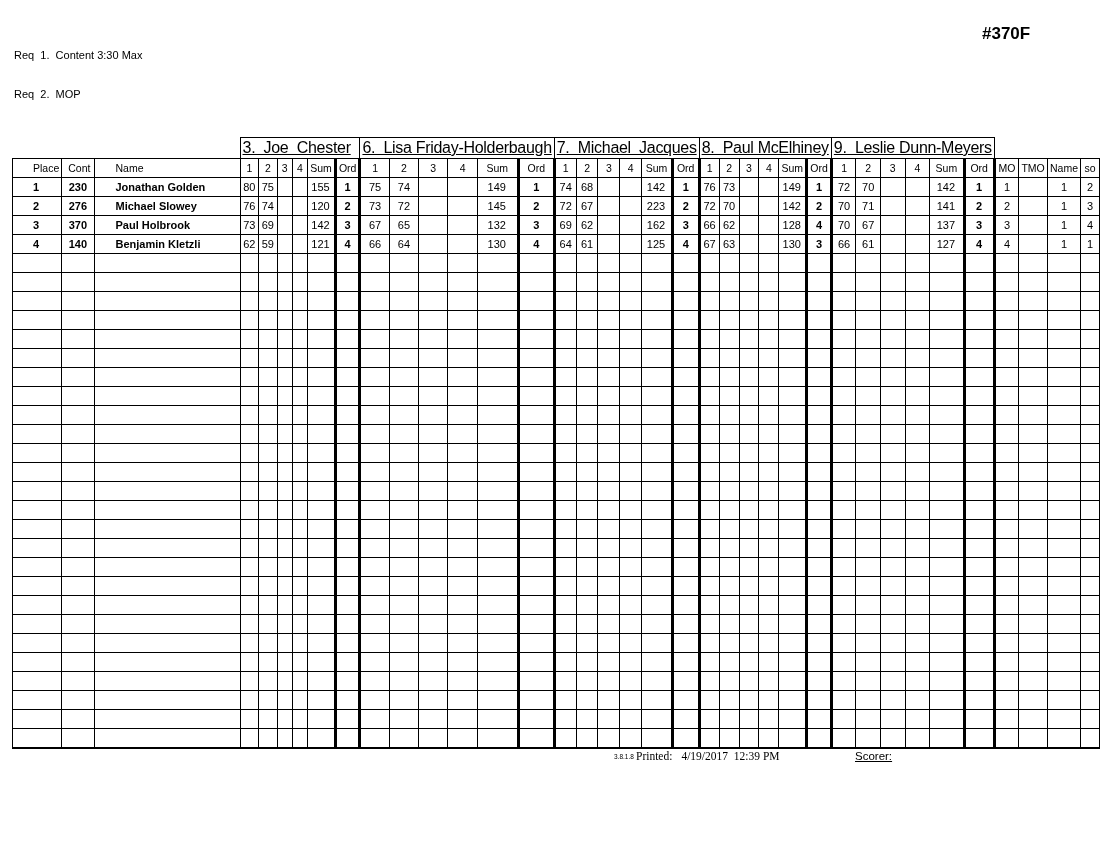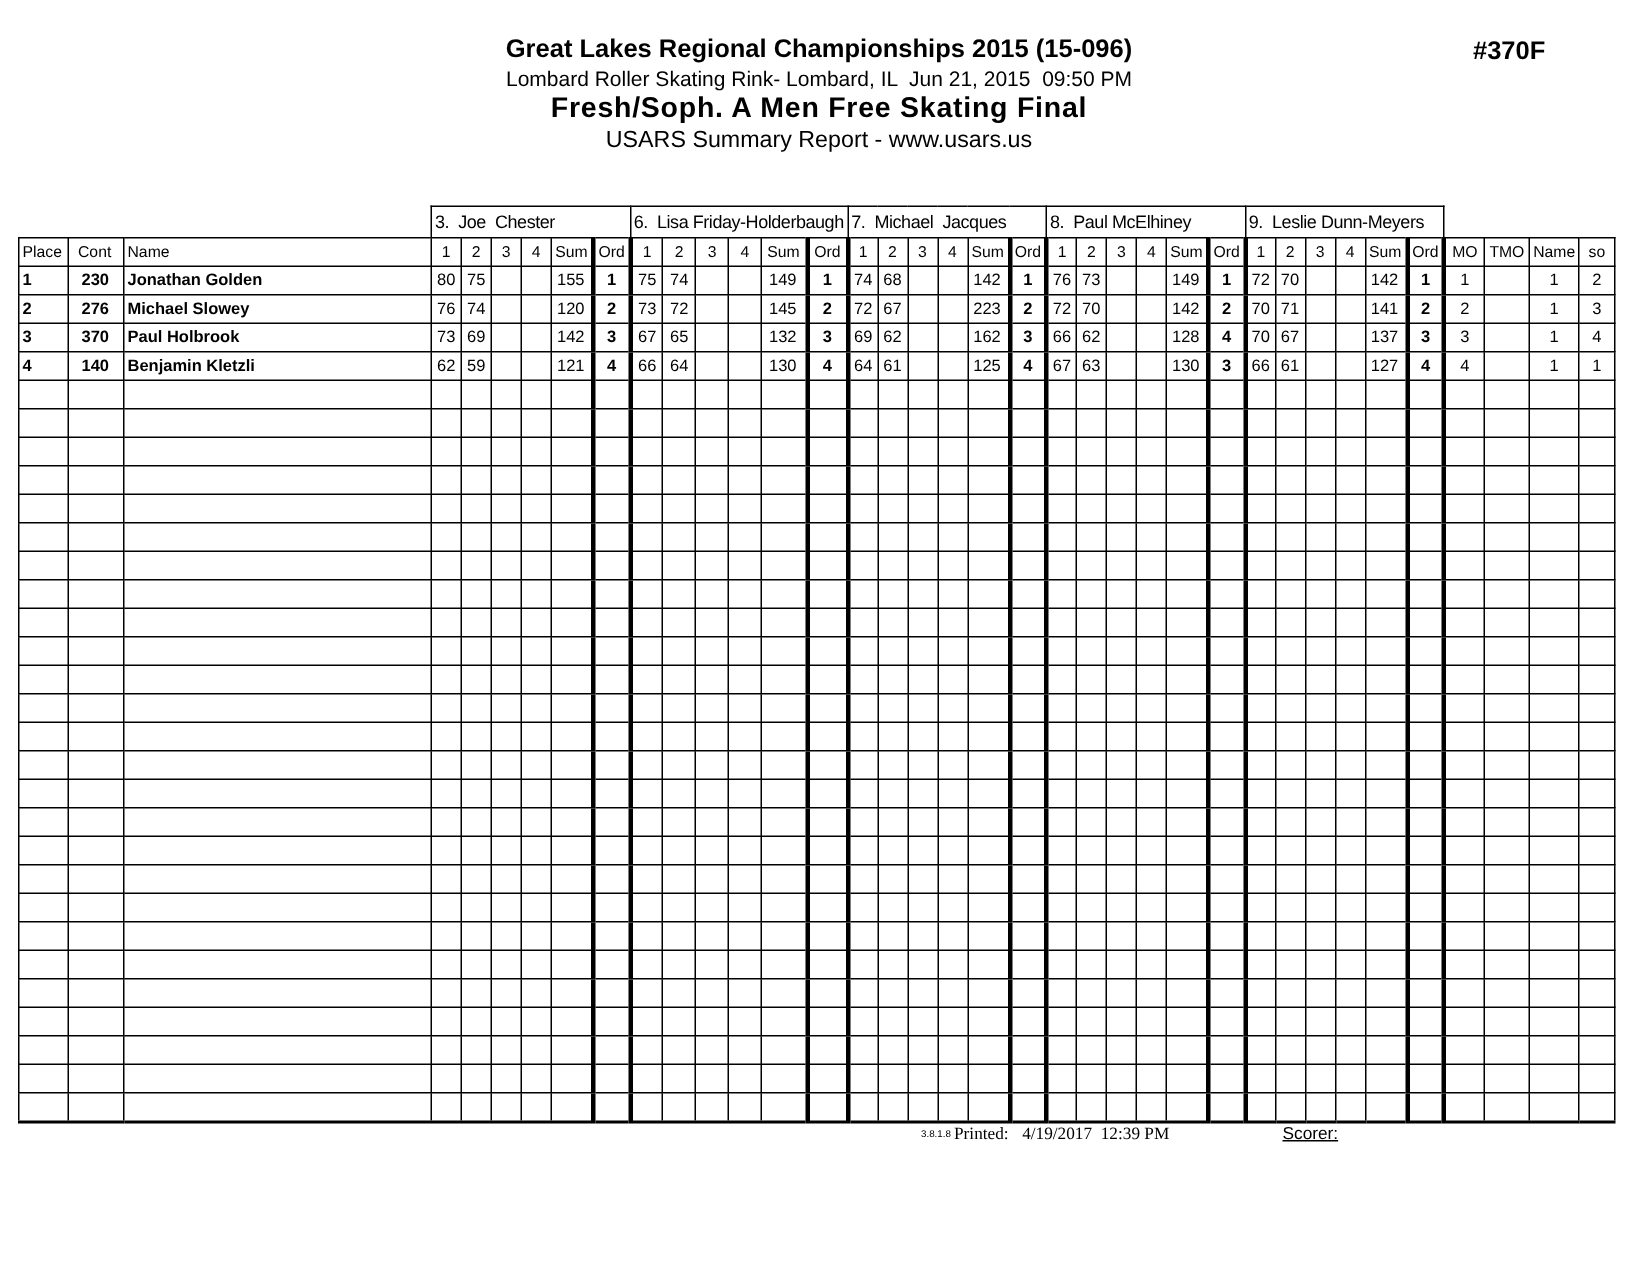--- a/index.html
+++ b/index.html
@@ -15,50 +15,48 @@
   .head .venue  { font-size:14px; line-height:19px; white-space:pre; }
   .head .event  { font-size:19px; font-weight:bold; line-height:22px; letter-spacing:0.5px; }
   .head .report { font-size:15.5px; line-height:20px; }
 
   table { position:absolute; left:12px; top:137px; border-collapse:collapse; table-layout:fixed;
           background:#fff; }
   td, th { border:1px solid #000; font-size:11px; font-weight:normal; height:19px;
            padding:0 2px; overflow:hidden; white-space:nowrap; vertical-align:middle; }
   #judges-row td, #judges-row th { height:21px; }
   .nb { border:none; }
-  .judge { text-align:left; font-size:12px; letter-spacing:-0.3px; white-space:pre; }
+  .judge { text-align:left; font-size:16px; letter-spacing:-0.3px; white-space:pre;text-decoration:underline; }
   th { font-size:10.5px; }
   .c { text-align:center; }
   .r { text-align:center; padding-right:3px; }
   .l { text-align:left; }
-  .pl3 { padding-left:2px; }
+  .pl3 { padding-left:20px; }
   .pl6 { padding-left:6px; }
   .b { font-weight:bold; }
   .ord { border-left:3px solid #000; border-right:3px solid #000; text-align:center; }
   #score-body tr:last-child td { border-bottom:2px solid #000; }
 
   .footer-version { position:absolute; left:614px; top:753px; font-size:6.5px; }
   .footer-printed { position:absolute; left:636px; top:750px; font-size:11.5px;font-family:Liberation Serif, serif; }
   .footer-printed .pv { margin-left:9px; white-space:pre; }
   .footer-scorer  { position:absolute; left:855px; top:750px; font-size:11.5px;text-decoration:underline; }
 </style>
 </head>
 <body>
 
 <div class="page">
 
+  <div class="req">
+    <div>Req  1.  Content 3:30 Max</div>
+    <div>Req  2.  MOP</div>
+  </div>
 
   <div class="doc-num">#370F</div>
 
-  <div class="head">
-    <div class="title">Great Lakes Regional Championships 2015 (15-096)</div>
-    <div class="venue">Lombard Roller Skating Rink- Lombard, IL  Jun 21, 2015  09:50 PM</div>
-    <div class="event">Fresh/Soph. A Men Free Skating Final</div>
-    <div class="report">USARS Summary Report - www.usars.us</div>
-  </div>
 
   <table id="score-table">
     <colgroup id="score-colgroup">
         <col style="width: 33px;">
         <col style="width: 37px;">
         <col style="width: 205px;">
         <col style="width: 20px;">
         <col style="width: 20px;">
         <col style="width: 20px;">
         <col style="width: 20px;">

